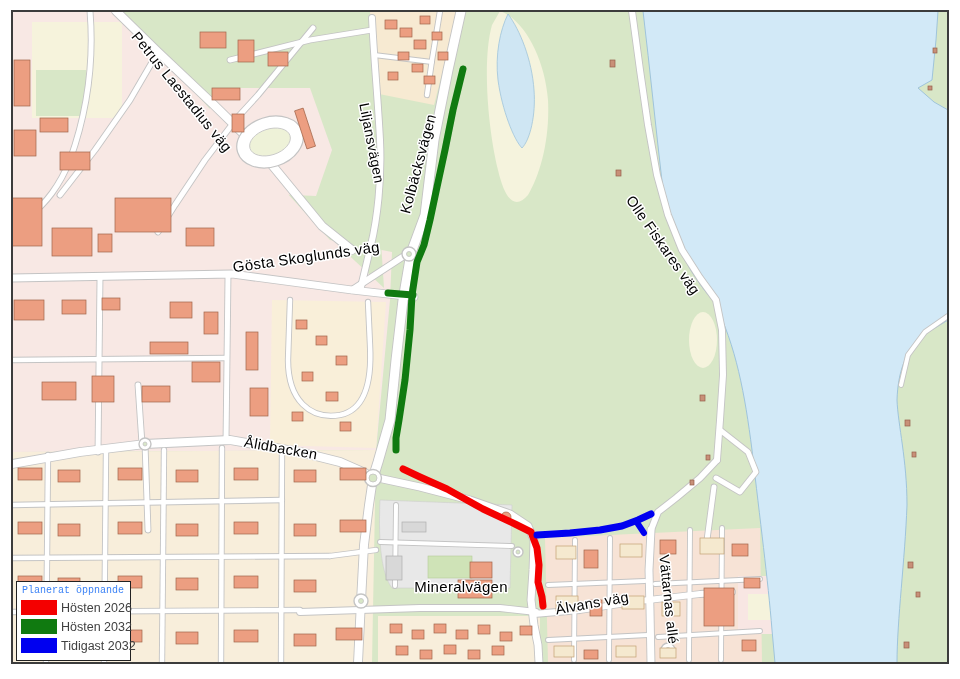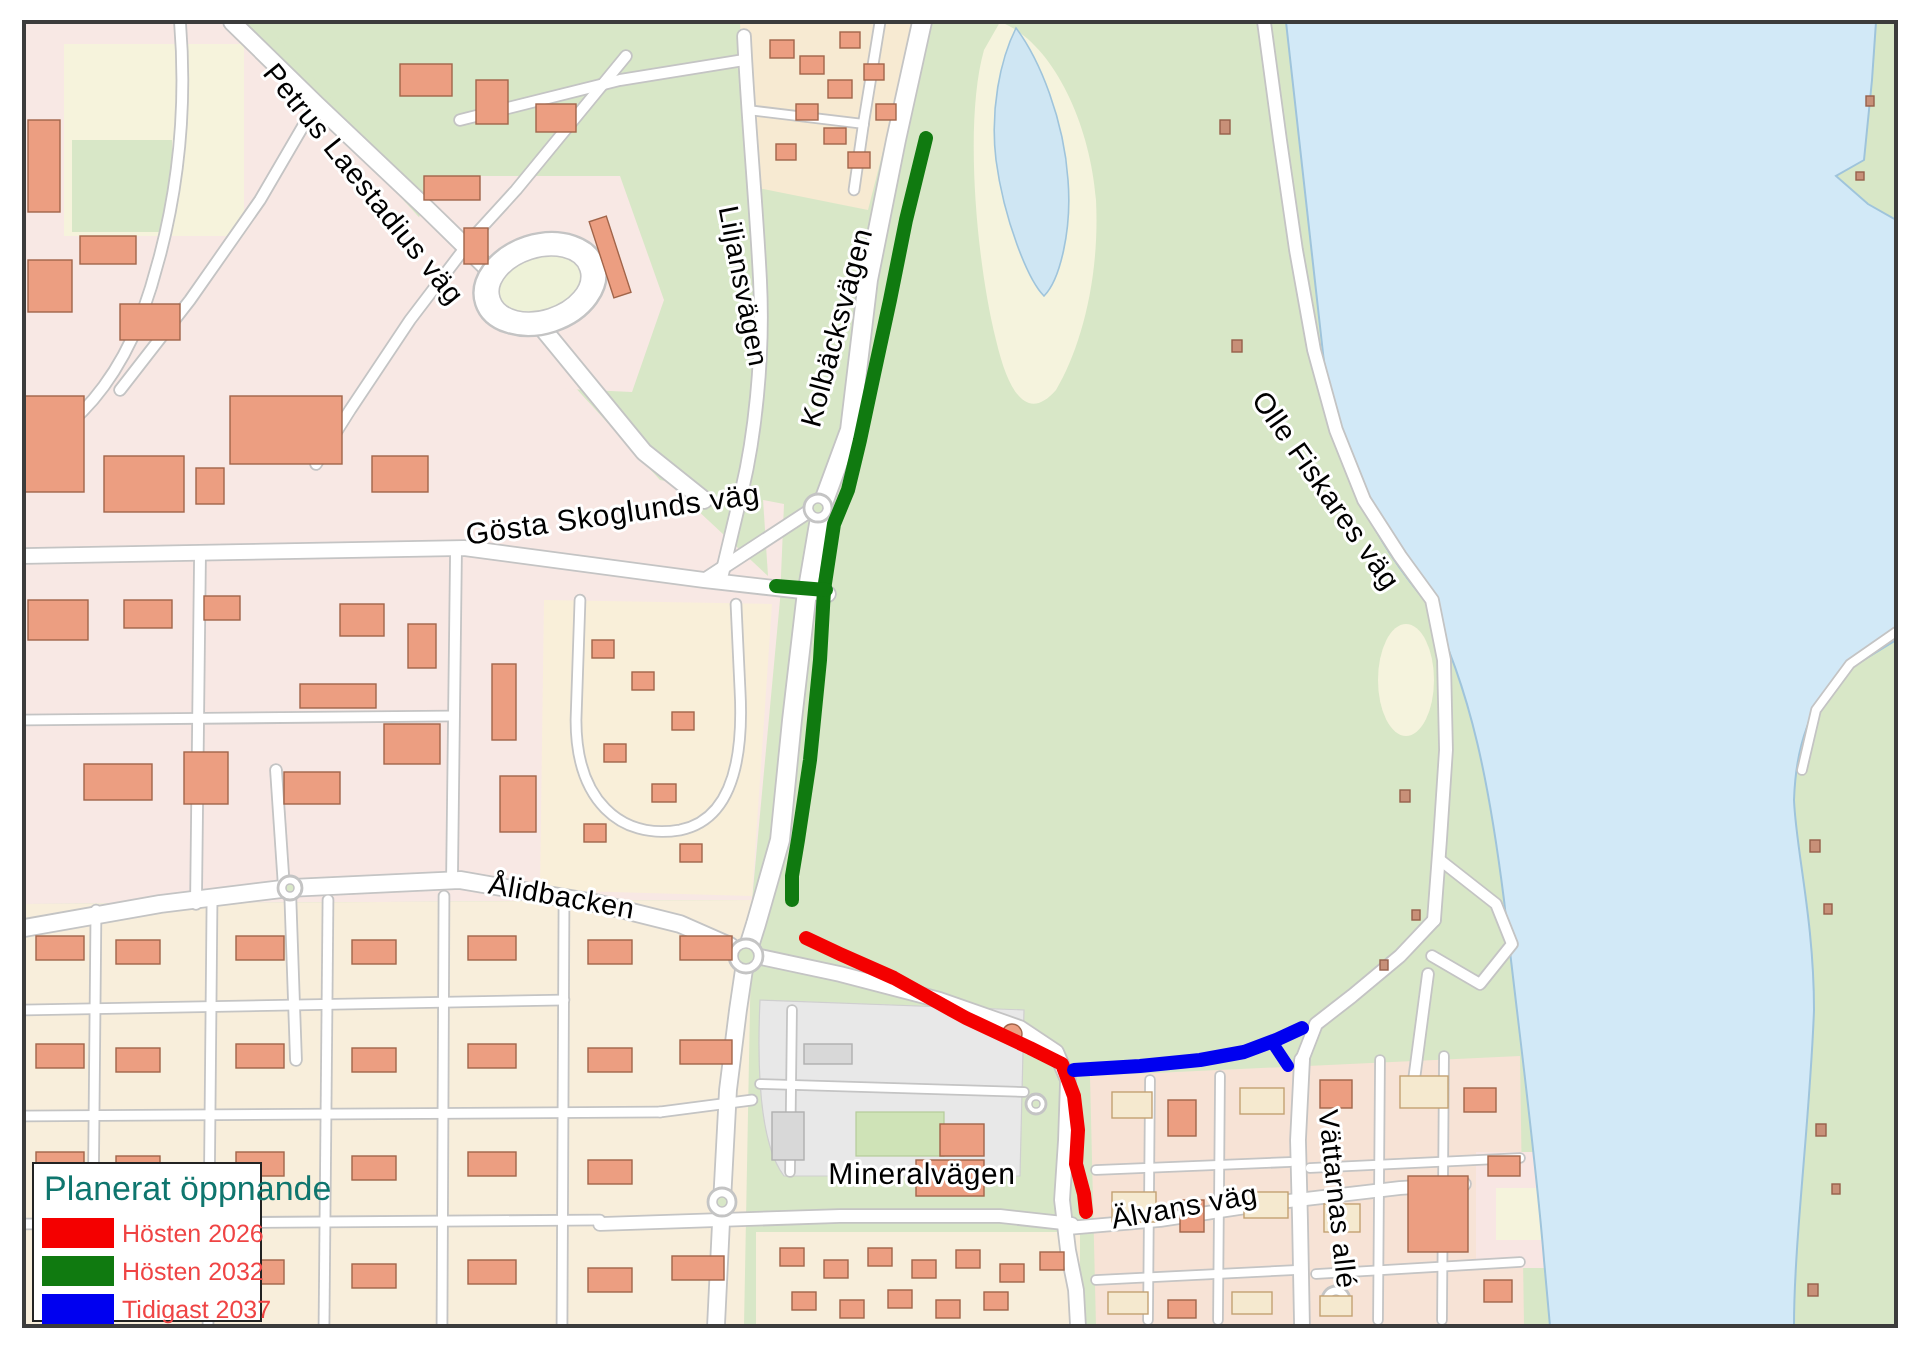--- a/index.html
+++ b/index.html
@@ -11,24 +11,24 @@
   .street-label{
     fill:#000;
     stroke:#ffffff;stroke-width:3px;paint-order:stroke;stroke-linejoin:round;
     text-anchor:middle;letter-spacing:.3px;
   }
   .legend{
     position:absolute;left:16px;top:581px;width:115px;height:80px;
     background:#ffffff;border:1px solid #222;box-sizing:border-box;
     padding:2px 4px 2px 4px;z-index:5;
   }
-  .legend-title{font-size:17px;color:#0f766e;margin:1px 0 2px 1px;white-space:nowrap;}
+  .legend-title{font-size:10px;color:#3b82f6;margin:1px 0 2px 1px;white-space:nowrap;font-family:Liberation Mono, monospace;}
   .legend-row{display:flex;align-items:center;height:19px;}
   .legend-swatch{width:36px;height:15px;flex:0 0 36px;margin-right:4px;}
-  .legend-label{font-size:12.5px;color:#ef4444;white-space:nowrap;}
+  .legend-label{font-size:12.5px;color:#404040;white-space:nowrap;}
 </style>
 </head>
 <body>
 
 <div class="stage">
   <svg width="960" height="679" viewBox="0 0 960 679">
     <defs>
       <clipPath id="mapclip">
           <rect x="12" y="11" width="936" height="652"></rect>
         </clipPath>
@@ -344,16 +344,16 @@
     <div class="legend-row">
       <span class="legend-swatch" style="background: rgb(244, 0, 0);"></span>
       <span class="legend-label">Hösten 2026</span>
     </div>
     <div class="legend-row">
       <span class="legend-swatch" style="background: rgb(16, 122, 16);"></span>
       <span class="legend-label">Hösten 2032</span>
     </div>
     <div class="legend-row">
       <span class="legend-swatch" style="background: rgb(0, 0, 240);"></span>
-      <span class="legend-label">Tidigast 2037</span>
+      <span class="legend-label">Tidigast 2032</span>
     </div>
   </div>
 </div>
 
 </body></html>

